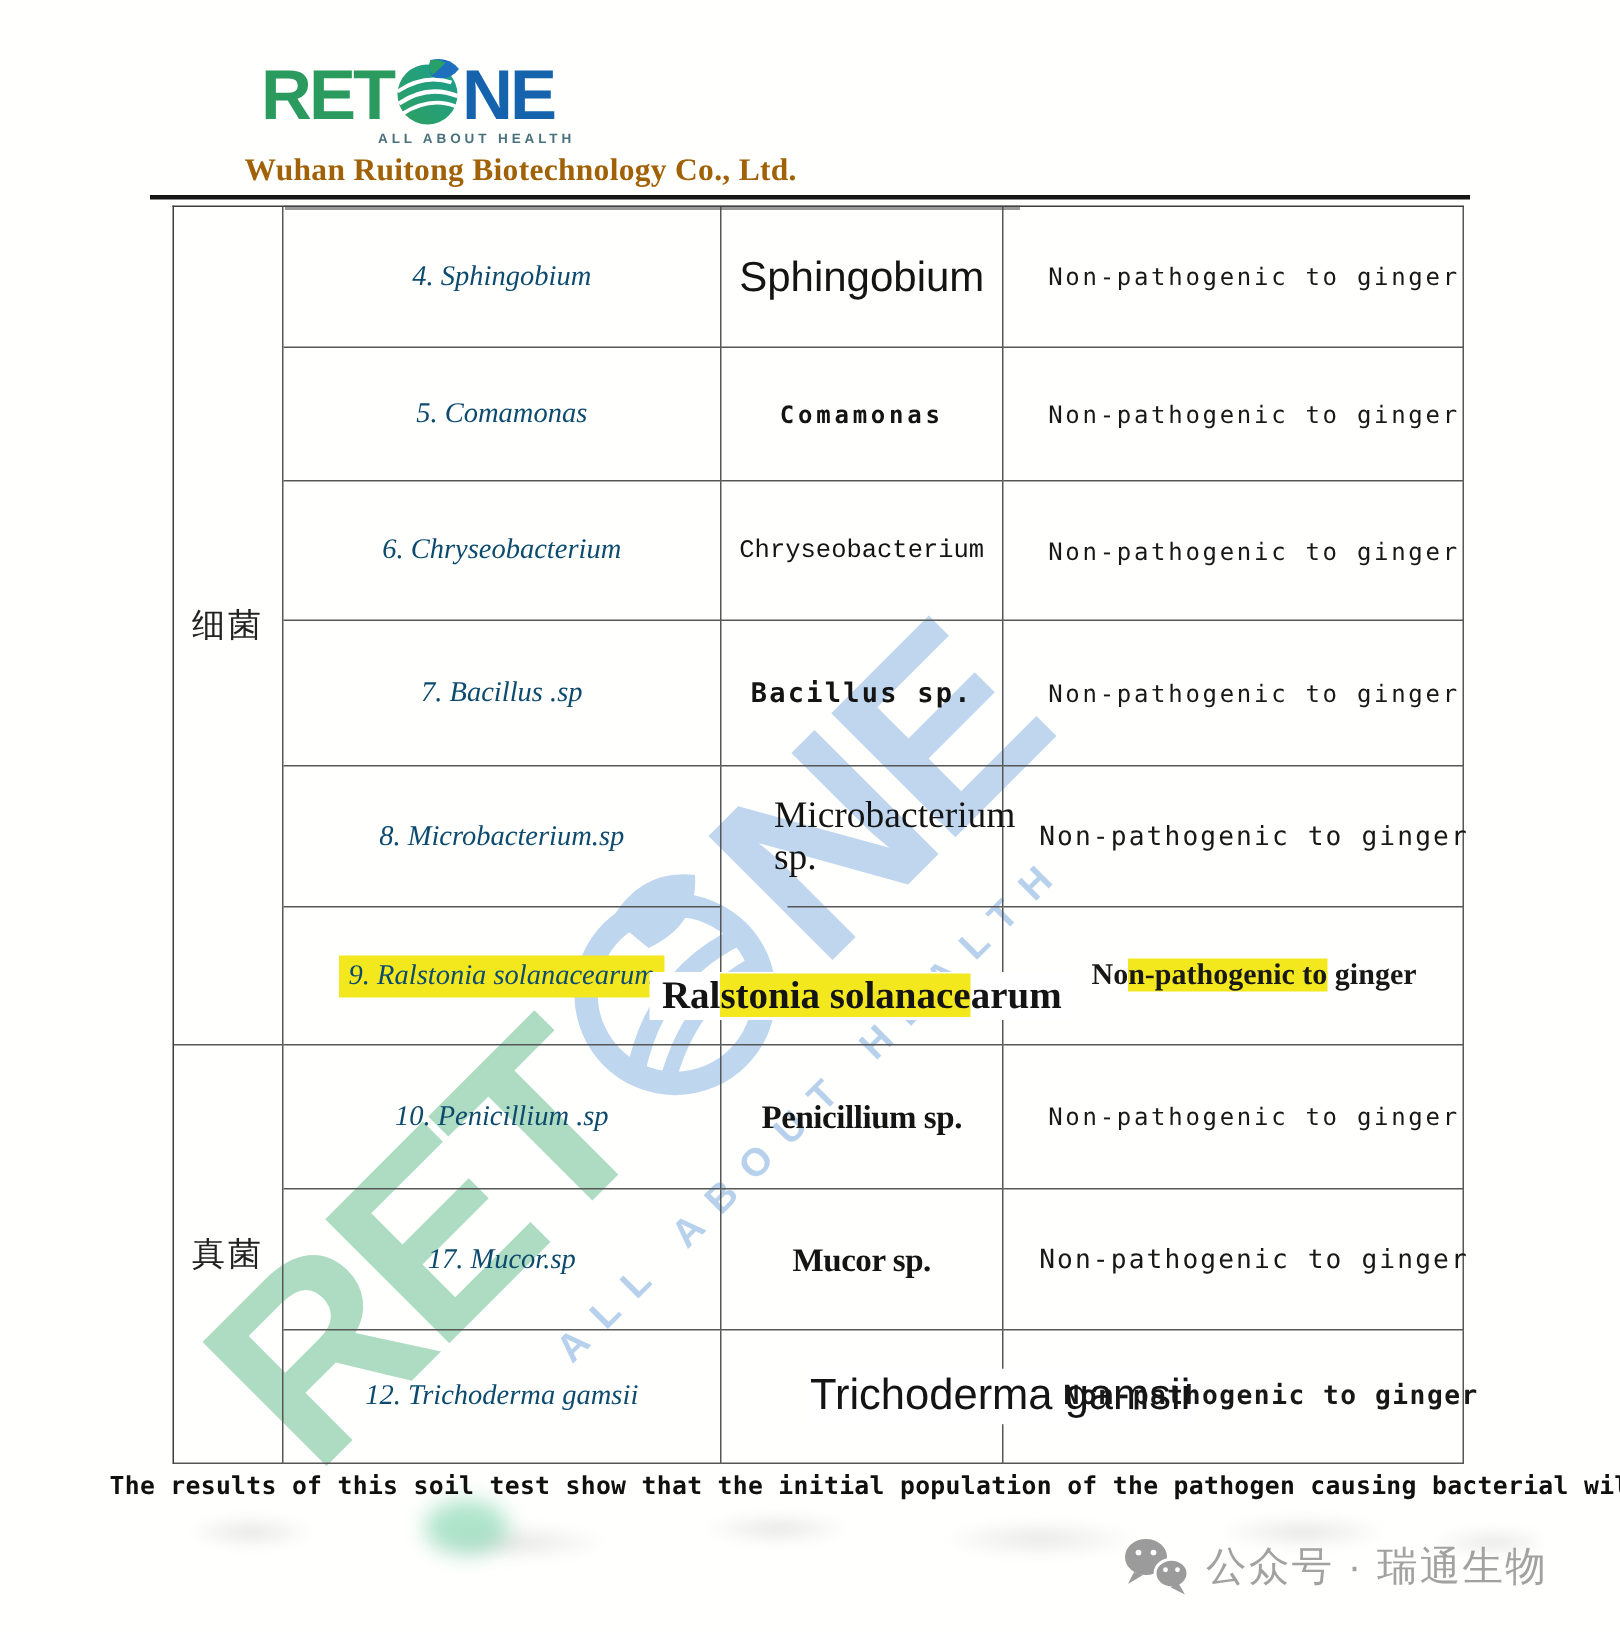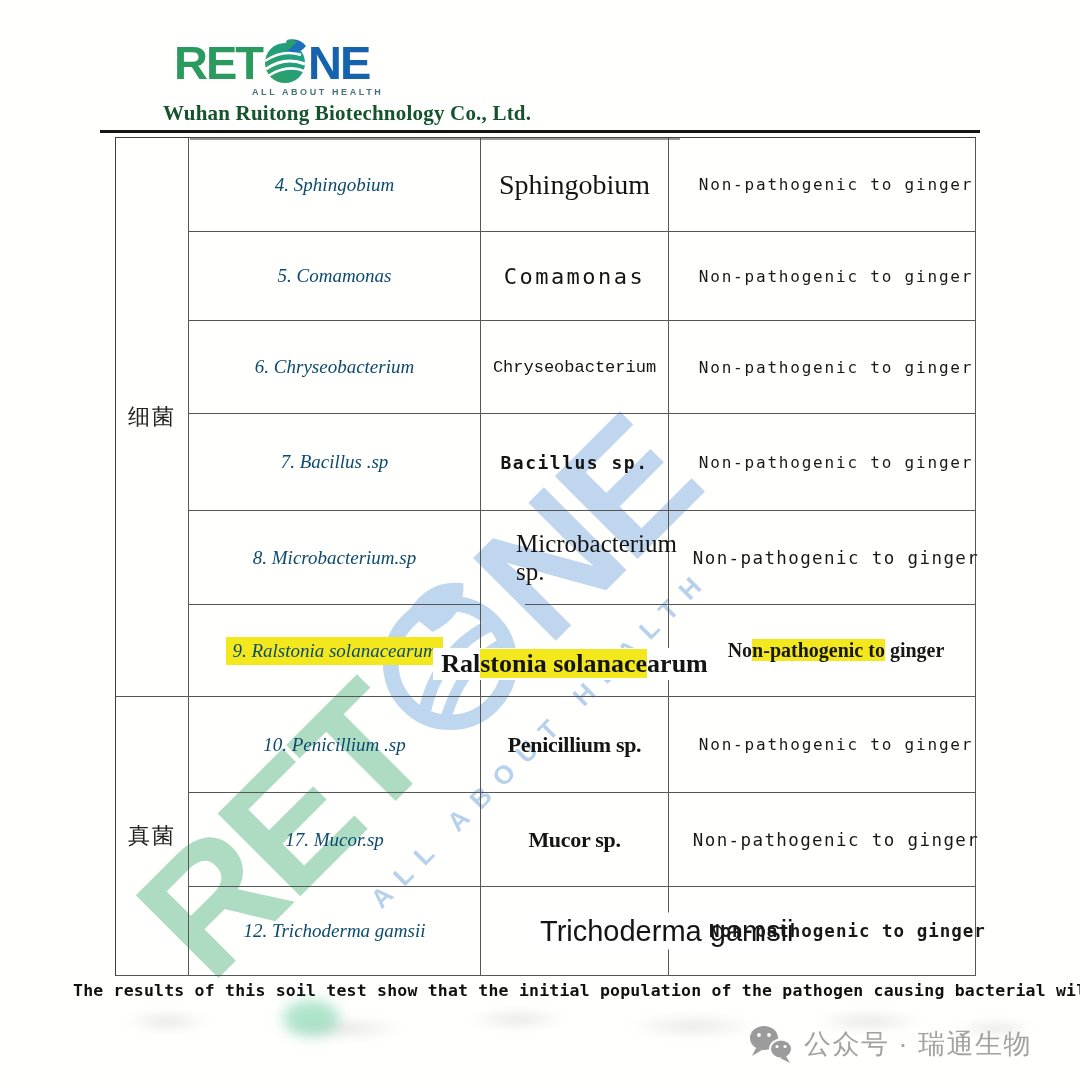--- a/index.html
+++ b/index.html
@@ -10,45 +10,45 @@
   
   .logo-row{position:absolute;left:174px;top:36px;display:flex;align-items:center;height:52px;}
   .logo-ret{font-family:"Liberation Sans",sans-serif;font-weight:bold;font-size:47px;
             letter-spacing:-2px;color:#2a9a5e;}
   .logo-globe{width:48px;height:48px;margin:0 -1px;}
   .logo-ne{font-family:"Liberation Sans",sans-serif;font-weight:bold;font-size:47px;
            letter-spacing:-2px;color:#1663ad;}
   .logo-tagline{position:absolute;left:252px;top:87px;font-size:9px;font-weight:bold;
                 letter-spacing:2.6px;color:#49717c;}
   .company{position:absolute;left:163px;top:101px;font-family:"Liberation Serif",serif;
-           font-weight:bold;font-size:21px;color:#14532d;letter-spacing:0.2px;}
+           font-weight:bold;font-size:21px;color:#a16207;letter-spacing:0.2px;}
 
   .rule{position:absolute;left:100px;top:130px;width:880px;height:3px;background:#161616;}
   .smudge{position:absolute;left:190px;top:137px;width:490px;height:3px;background:rgba(70,70,70,.55);z-index:3;}
 
   
   .tbl{position:absolute;left:115px;top:137px;width:860px;height:838px;
        display:grid;grid-template-columns:73px 292px 188px 307px;
        grid-template-rows:94px 89px 93px 97px 94px 92px 96px 94px 89px;
        border-left:1.5px solid #3e3e3e;border-top:1.5px solid #3e3e3e;}
   .c{border-right:1.5px solid #565656;border-bottom:1.5px solid #565656;
      display:flex;align-items:center;justify-content:center;position:relative;z-index:1;
      overflow:visible;}
   .cat1{grid-column:1;grid-row:1/7;}
   .cat2{grid-column:1;grid-row:7/10;}
   .cat-label{font-family:"Liberation Serif",serif;font-size:22px;color:#222;letter-spacing:2px;}
 
   .no-cell{font-family:"Liberation Serif",serif;font-style:italic;font-size:19px;color:#0c4a6e;}
-  .serif-28{font-family:Liberation Serif, serif;font-size:28px;}
+  .serif-28{font-family:Liberation Sans, sans-serif;font-size:28px;}
   .serif-25{font-family:"Liberation Serif",serif;font-size:25px;margin-left:44px;}
   .serif-24{font-family:Liberation Mono, monospace;font-size:17px;}
   .serif-29{font-family:Liberation Sans, sans-serif;font-size:29px;}
   .serifb-22{font-family:"Liberation Serif",serif;font-weight:bold;font-size:22px;letter-spacing:-0.3px;}
   .serifb-26{font-family:"Liberation Serif",serif;font-weight:bold;font-size:26px;margin-top:26px;}
-  .mono-22{font-family:"DejaVu Sans Mono",monospace;font-size:22px;font-weight:400;letter-spacing:2.5px;}
+  .mono-22{font-family:"DejaVu Sans Mono",monospace;font-size:16px;font-weight:700;letter-spacing:2.5px;}
   .mono-18{font-family:"DejaVu Sans Mono",monospace;font-size:18px;font-weight:600;letter-spacing:1.5px;}
 
   .st{font-family:"DejaVu Sans Mono",monospace;font-size:16px;letter-spacing:1.8px;color:#181818;white-space:nowrap;padding-left:28px;}
   .st-lg{font-size:17.5px;letter-spacing:1.4px;}
   .st-serifb{font-family:"Liberation Serif",serif;font-weight:bold;font-size:20px;letter-spacing:0;}
 
   .hl{background:#f3e81e;}
   .hl-pad{padding:3px 6px;}
 
   .overflow-name{white-space:nowrap;background:#fff;padding:1px 8px;position:relative;z-index:2;}

